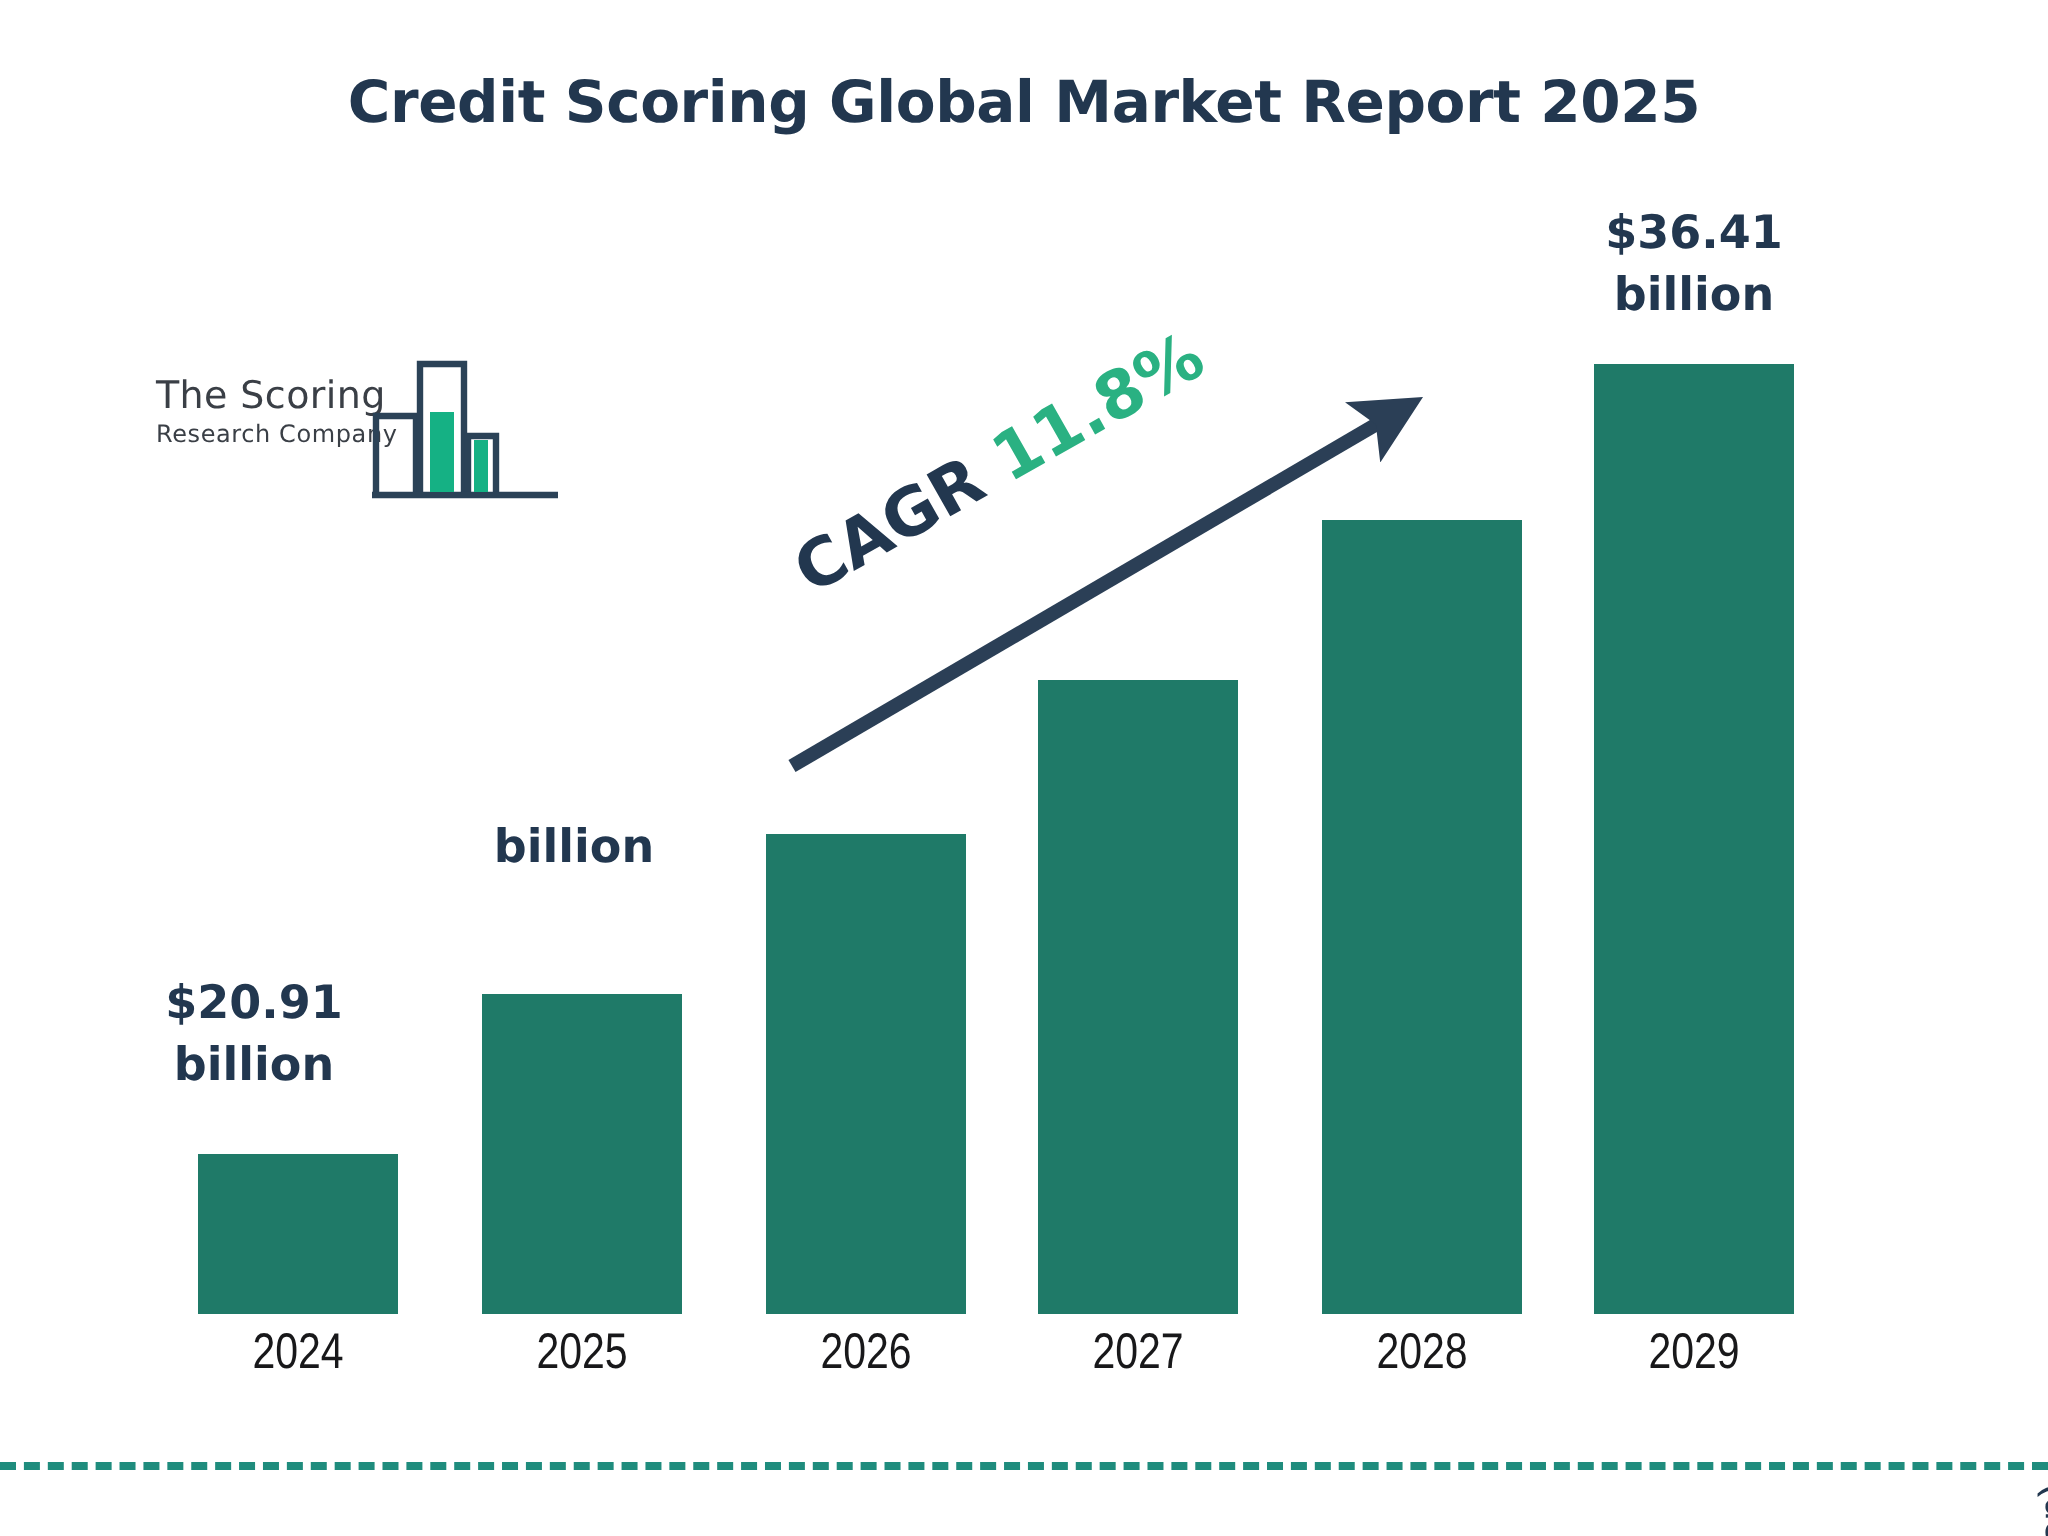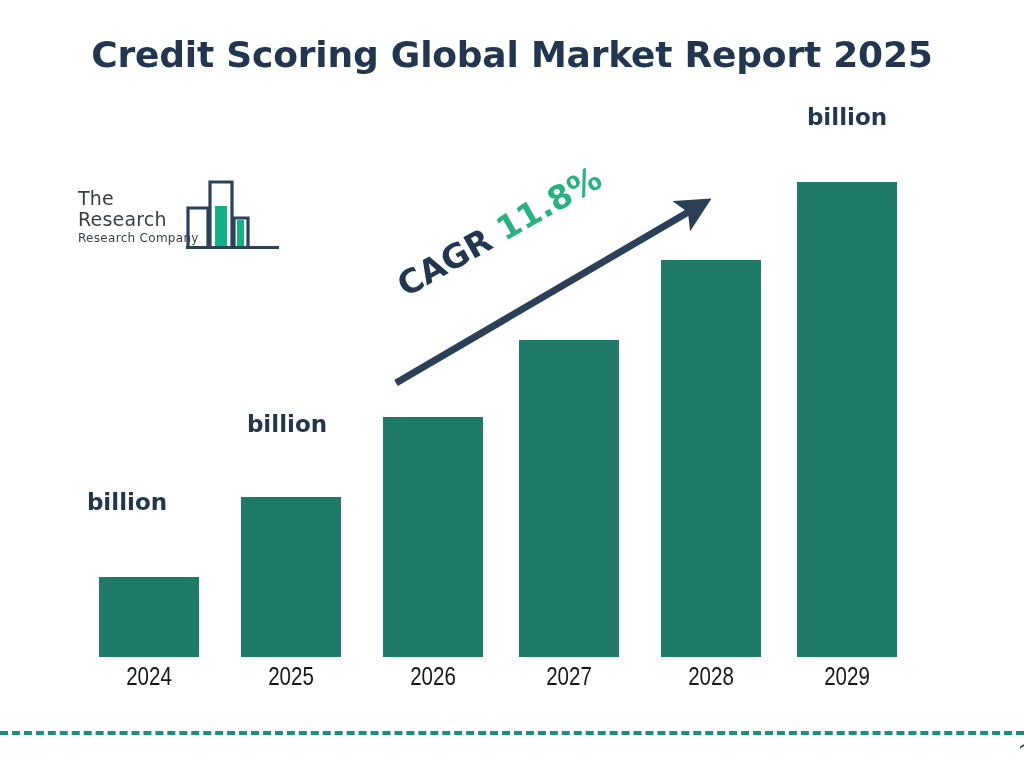--- a/index.html
+++ b/index.html
@@ -20,21 +20,21 @@
     background: #ffffff;
   }
 
   
   .chart-title {
     position: absolute;
     left: 0;
     top: 34px;
     width: 1024px;
     text-align: center;
-    font-size: 36px;
+    font-size: 29px;
     font-weight: bold;
     color: #22374f;
     letter-spacing: -0.2px;
     font-family: "DejaVu Sans", sans-serif;
   }
 
   
   .logo {
     position: absolute;
     left: 78px;
@@ -149,21 +149,21 @@
 </style>
 </head>
 <body>
 
 <div id="stage">
 
   <div class="chart-title">Credit Scoring Global Market Report 2025</div>
 
   <div class="logo">
     <div class="logo-text">
-      <div class="logo-line1">The Research</div>
+      <div class="logo-line1">The Scoring</div>
       <div class="logo-line2">Research Company</div>
     </div>
     <div class="logo-mark">
       <svg width="95" height="72" viewBox="0 0 95 72">
         <g fill="none" stroke="#2b4257" stroke-width="3.2">
           <path d="M2 68 L2 30 L22 30 L22 68"></path>
           <path d="M24 68 L24 4 L46 4 L46 68"></path>
           <path d="M48 68 L48 40 L62 40 L62 68"></path>
           <path d="M0 69.5 L93 69.5"></path>
         </g>
@@ -175,26 +175,28 @@
 
   <div class="plot">
     <div class="bar" style="left:99px; top:577px; width:100px; height:80px;"></div>
     <div class="bar" style="left:241px; top:497px; width:100px; height:160px;"></div>
     <div class="bar" style="left:383px; top:417px; width:100px; height:240px;"></div>
     <div class="bar" style="left:519px; top:340px; width:100px; height:317px;"></div>
     <div class="bar" style="left:661px; top:260px; width:100px; height:397px;"></div>
     <div class="bar" style="left:797px; top:182px; width:100px; height:475px;"></div>
 
     <div class="bar-value" style="left:62px; top:487px; width:130px;">
+      <div>$20.91</div>
       <div>billion</div>
     </div>
     <div class="bar-value" style="left:222px; top:409px; width:130px;">
       <div>billion</div>
     </div>
     <div class="bar-value" style="left:782px; top:102px; width:130px;">
+      <div>$36.41</div>
       <div>billion</div>
     </div>
 
     <div class="tick-label" style="left:89px; top:662px; width:120px;">2024</div>
     <div class="tick-label" style="left:231px; top:662px; width:120px;">2025</div>
     <div class="tick-label" style="left:373px; top:662px; width:120px;">2026</div>
     <div class="tick-label" style="left:509px; top:662px; width:120px;">2027</div>
     <div class="tick-label" style="left:651px; top:662px; width:120px;">2028</div>
     <div class="tick-label" style="left:787px; top:662px; width:120px;">2029</div>
   </div>

